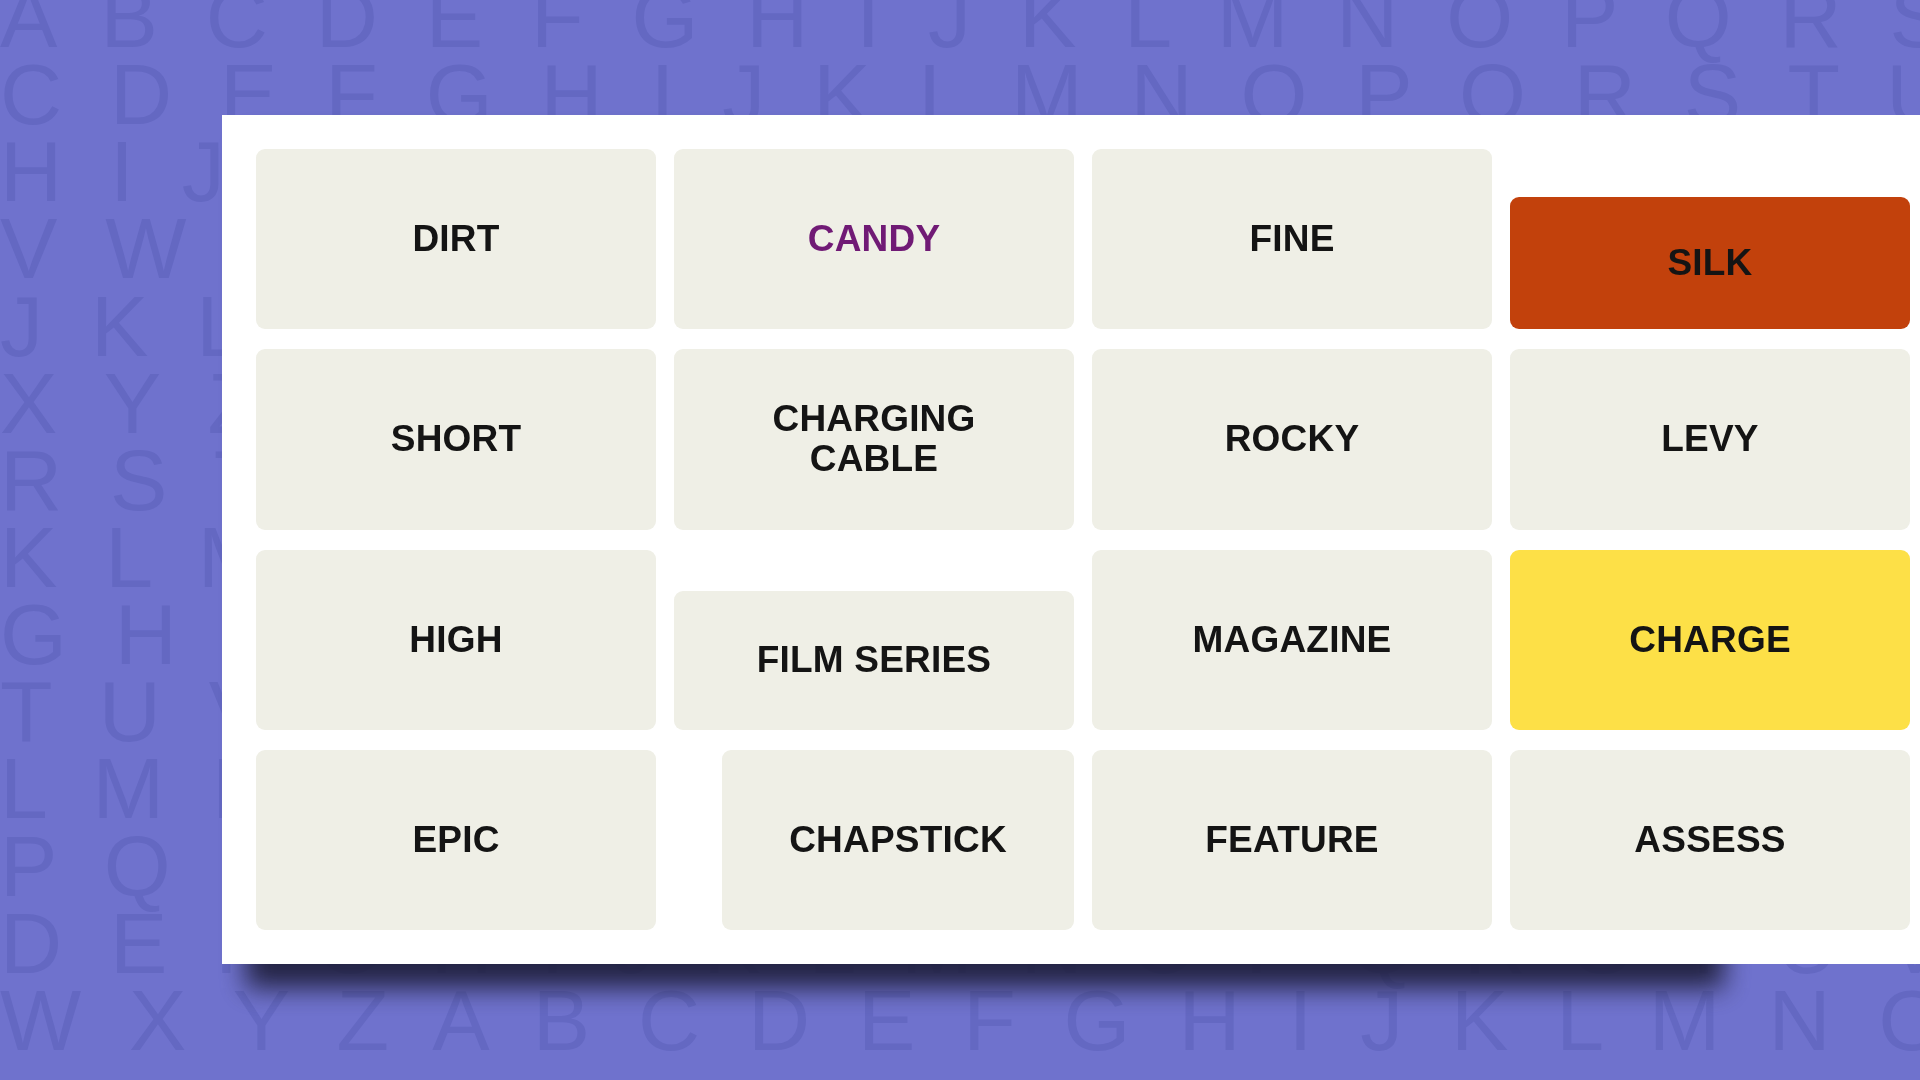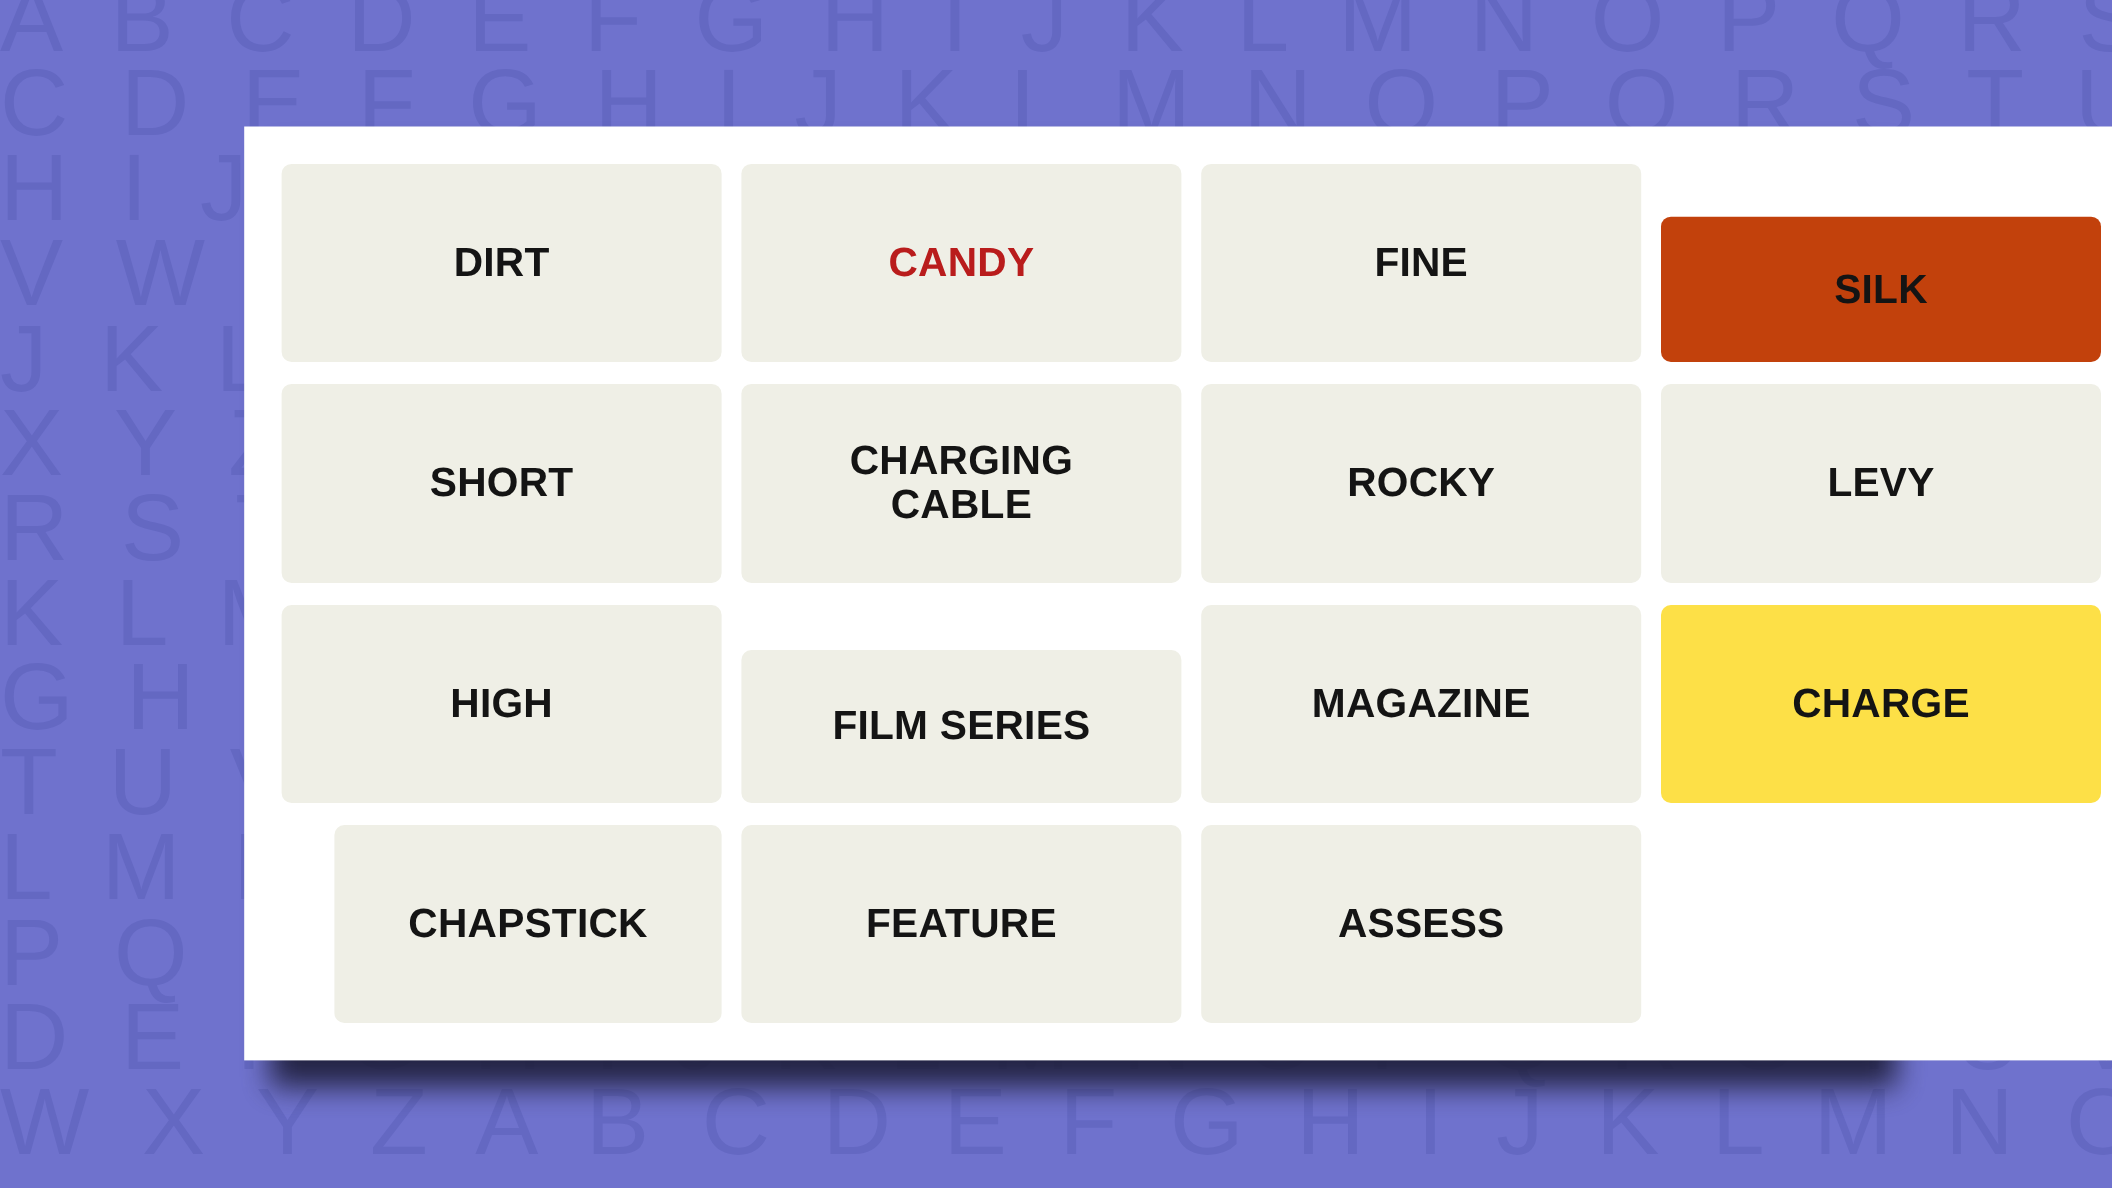--- a/index.html
+++ b/index.html
@@ -122,21 +122,21 @@
     </div>
 
   <div id="card-shadow"></div>
 
   <div id="board-card">
     <div id="tile-grid">
         <div class="tile" style="background: rgb(239, 239, 230);">
           <span class="tile-label" style="color: rgb(20, 20, 20);">DIRT</span>
         </div>
         <div class="tile" style="background: rgb(239, 239, 230);">
-          <span class="tile-label" style="color: #b91c1c;">CANDY</span>
+          <span class="tile-label" style="color: #701a75;">CANDY</span>
         </div>
         <div class="tile" style="background: rgb(239, 239, 230);">
           <span class="tile-label" style="color: rgb(20, 20, 20);">FINE</span>
         </div>
         <div class="tile" style="background: #c2410c; margin-top: 48px;">
           <span class="tile-label" style="color: rgb(20, 20, 20);">SILK</span>
         </div>
         <div class="tile" style="background: rgb(239, 239, 230);">
           <span class="tile-label" style="color: rgb(20, 20, 20);">SHORT</span>
         </div>
@@ -155,20 +155,23 @@
         </div>
         <div class="tile" style="background: rgb(239, 239, 230); margin-top: 41px;">
           <span class="tile-label" style="color: rgb(20, 20, 20);">FILM SERIES</span>
         </div>
         <div class="tile" style="background: rgb(239, 239, 230);">
           <span class="tile-label" style="color: rgb(20, 20, 20);">MAGAZINE</span>
         </div>
         <div class="tile" style="background: #fde047;">
           <span class="tile-label" style="color: rgb(20, 20, 20);">CHARGE</span>
         </div>
+        <div class="tile" style="background: rgb(239, 239, 230);">
+          <span class="tile-label" style="color: rgb(20, 20, 20);">EPIC</span>
+        </div>
         <div class="tile" style="background: rgb(239, 239, 230); margin-left: 48px;">
           <span class="tile-label" style="color: rgb(20, 20, 20);">CHAPSTICK</span>
         </div>
         <div class="tile" style="background: rgb(239, 239, 230);">
           <span class="tile-label" style="color: rgb(20, 20, 20);">FEATURE</span>
         </div>
         <div class="tile" style="background: rgb(239, 239, 230);">
           <span class="tile-label" style="color: rgb(20, 20, 20);">ASSESS</span>
         </div>
       </div>

